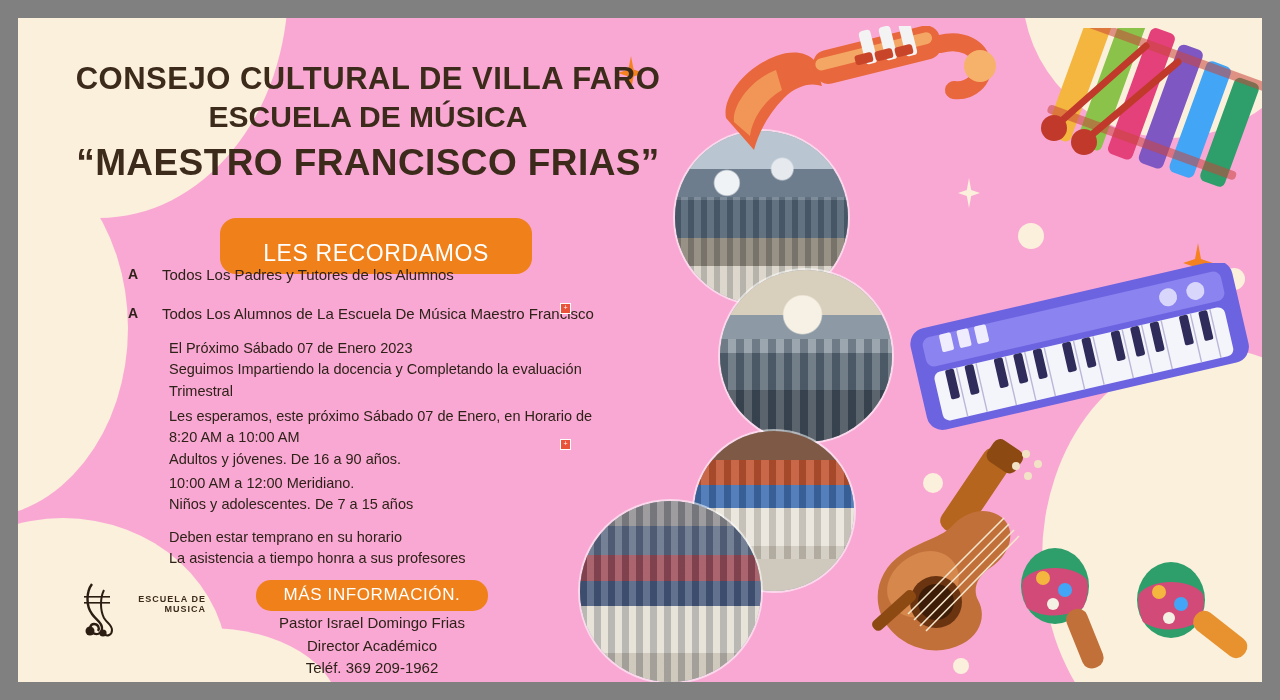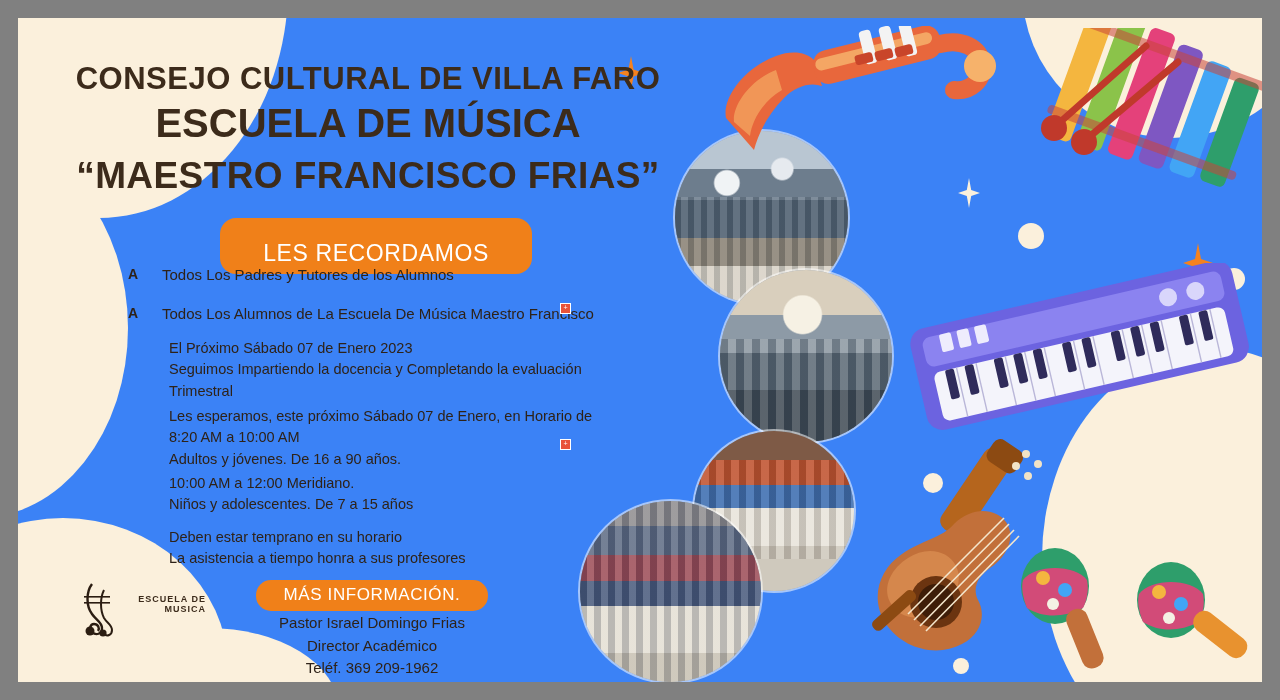--- a/index.html
+++ b/index.html
@@ -11,21 +11,21 @@
     background: #808080;
     font-family: "Liberation Sans", sans-serif;
   }
 
   #poster-wrap {
     position: absolute;
     left: 18px;
     top: 18px;
     width: 1244px;
     height: 664px;
-    background: #3b82f6;
+    background: #f9a8d4;
     overflow: hidden;
   }
 
   
   .bg-cream-tl {
     position: absolute;
     left: -150px; top: -220px;
     width: 420px; height: 420px;
     background: #FBF0DC;
     border-radius: 50% 50% 45% 55% / 55% 45% 55% 45%;
@@ -90,21 +90,21 @@
   .h1 {
     font-family: "Liberation Sans", sans-serif;
     font-weight: bold;
     font-size: 31px;
     letter-spacing: 0.5px;
     line-height: 1.22;
     color: #3C2B1B;
   }
   .h2 {
     font-weight: bold;
-    font-size: 40px;
+    font-size: 30px;
     line-height: 1.25;
     color: #3C2B1B;
   }
   .h3 {
     font-weight: bold;
     font-size: 37px;
     margin-top: 7px;
     color: #3C2B1B;
     letter-spacing: 0.4px;
   }

